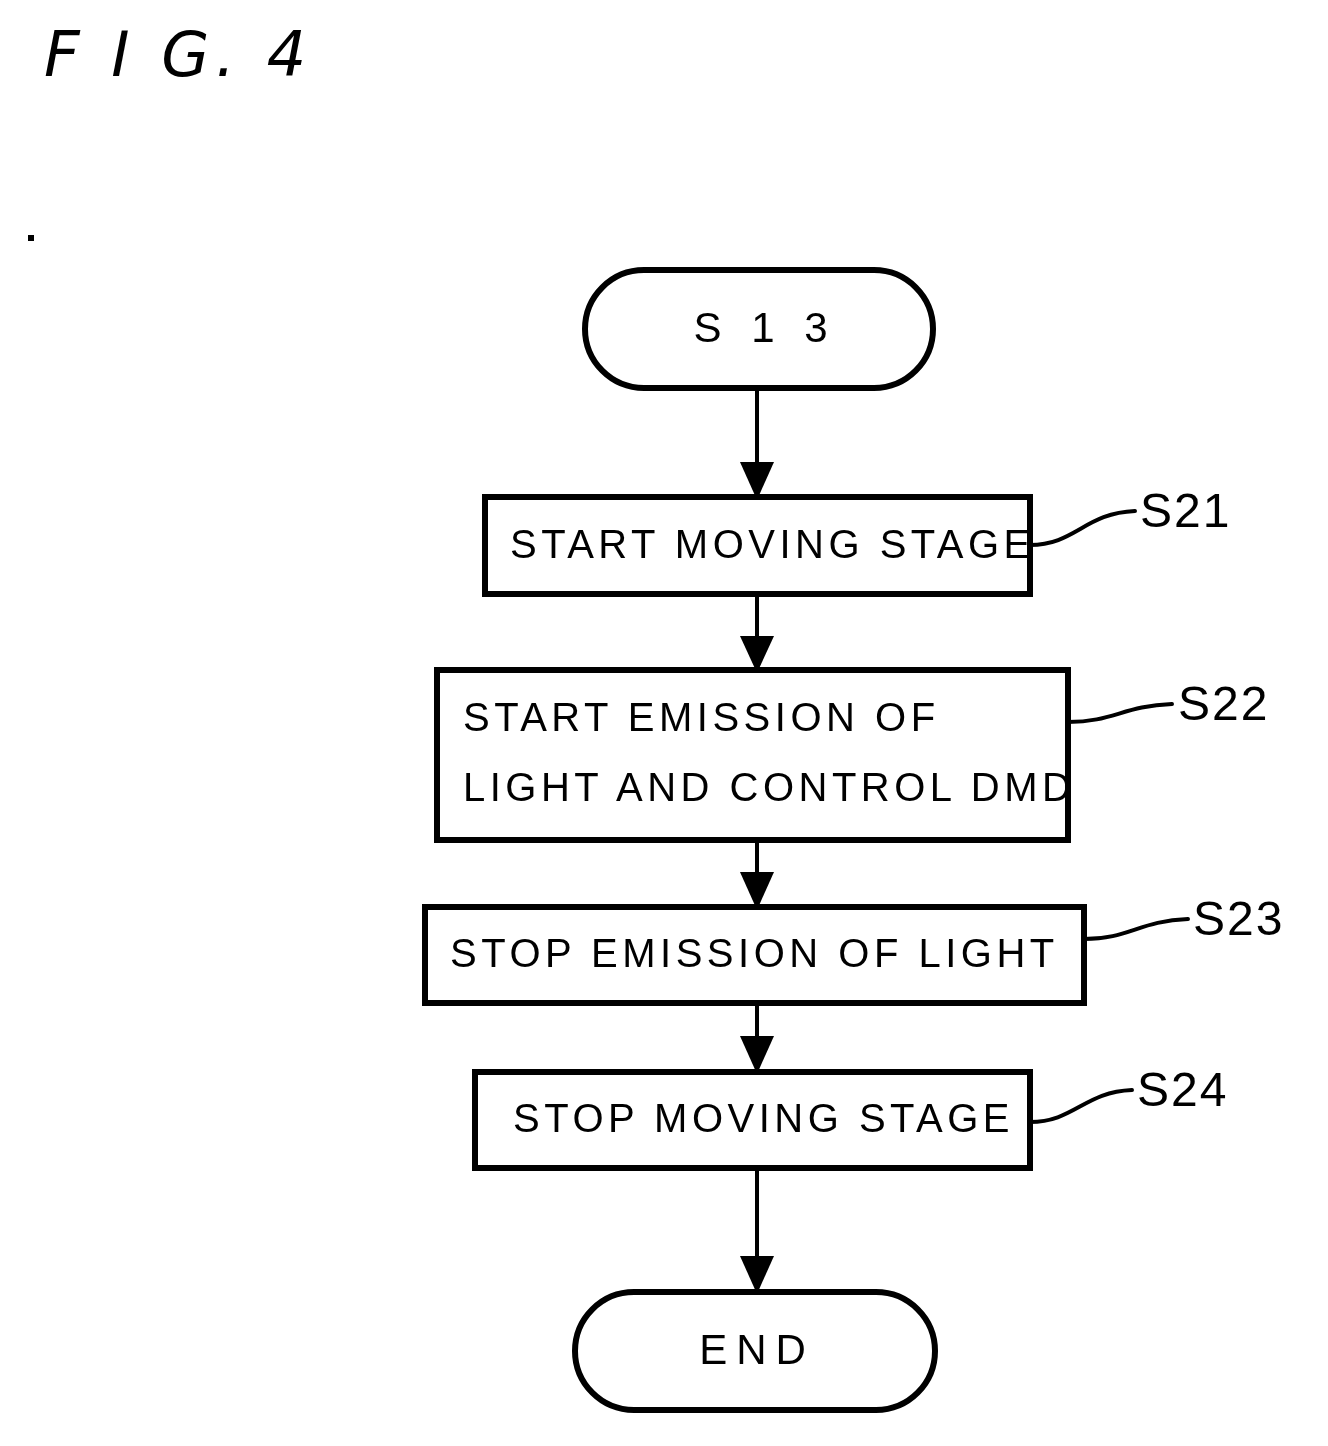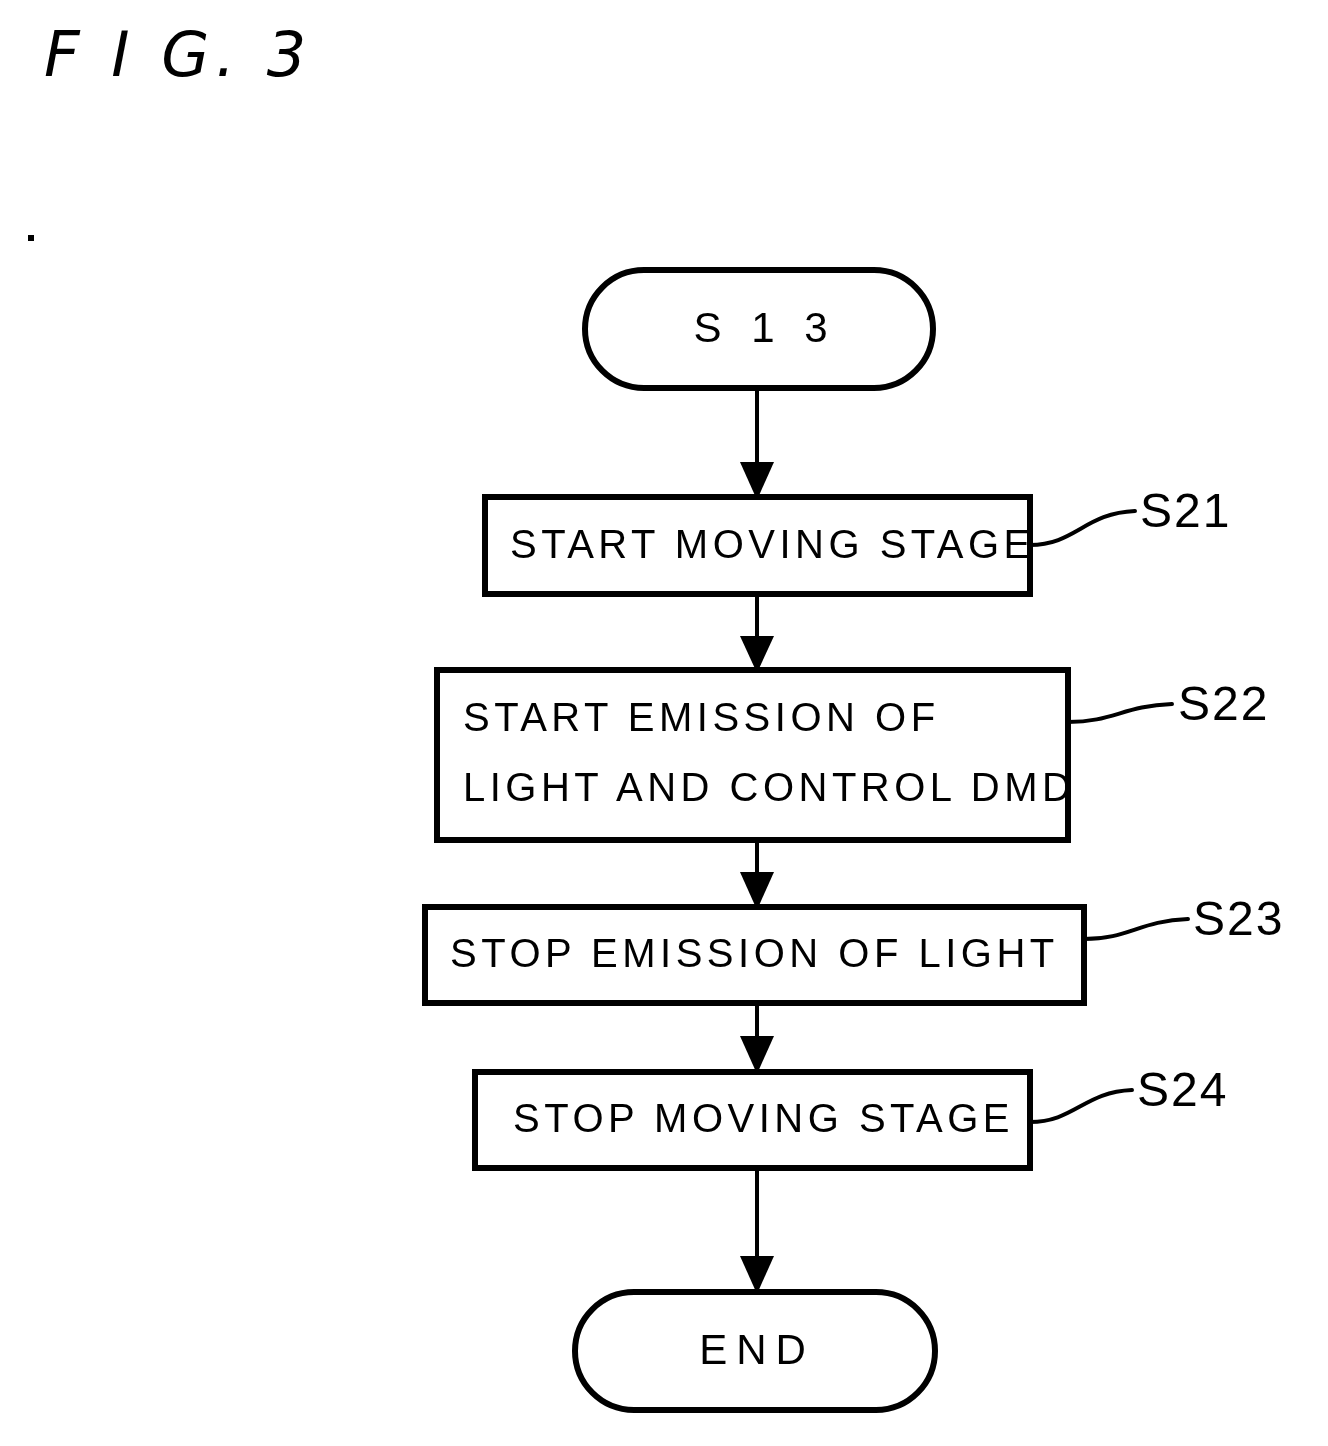--- a/index.html
+++ b/index.html
@@ -79,21 +79,21 @@
   }
   .speck {
     fill: #000000;
   }
 </style>
 </head>
 <body>
 
 <div id="figure-root">
 
-  <div class="fig-title">F I G. 3</div>
+  <div class="fig-title">F I G. 4</div>
 
   <svg width="1328" height="1446" viewBox="0 0 1328 1446">
 
     <rect class="speck" x="28" y="235" width="6" height="6"></rect>
 
     <g>
       <rect class="shape-outline" x="585" y="270" width="348" height="118" rx="59" ry="59"></rect>
       <text class="terminal-text" x="765" y="331">S 1 3</text>
     </g>
 

